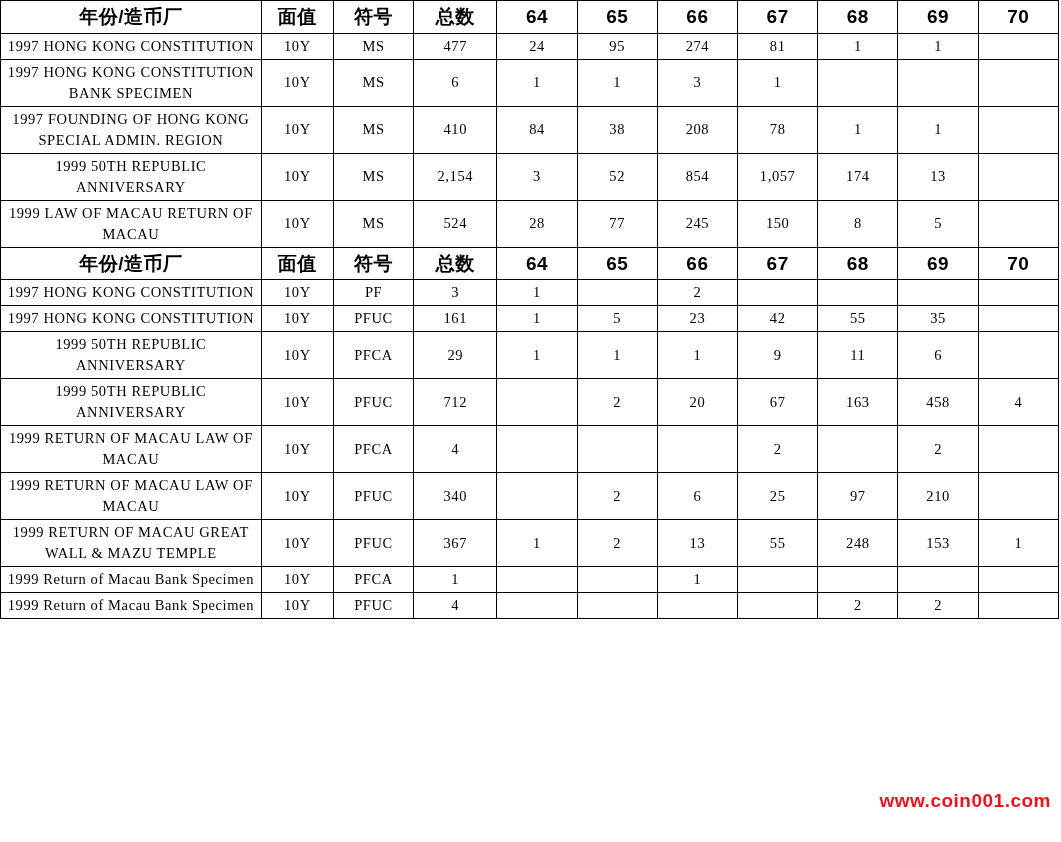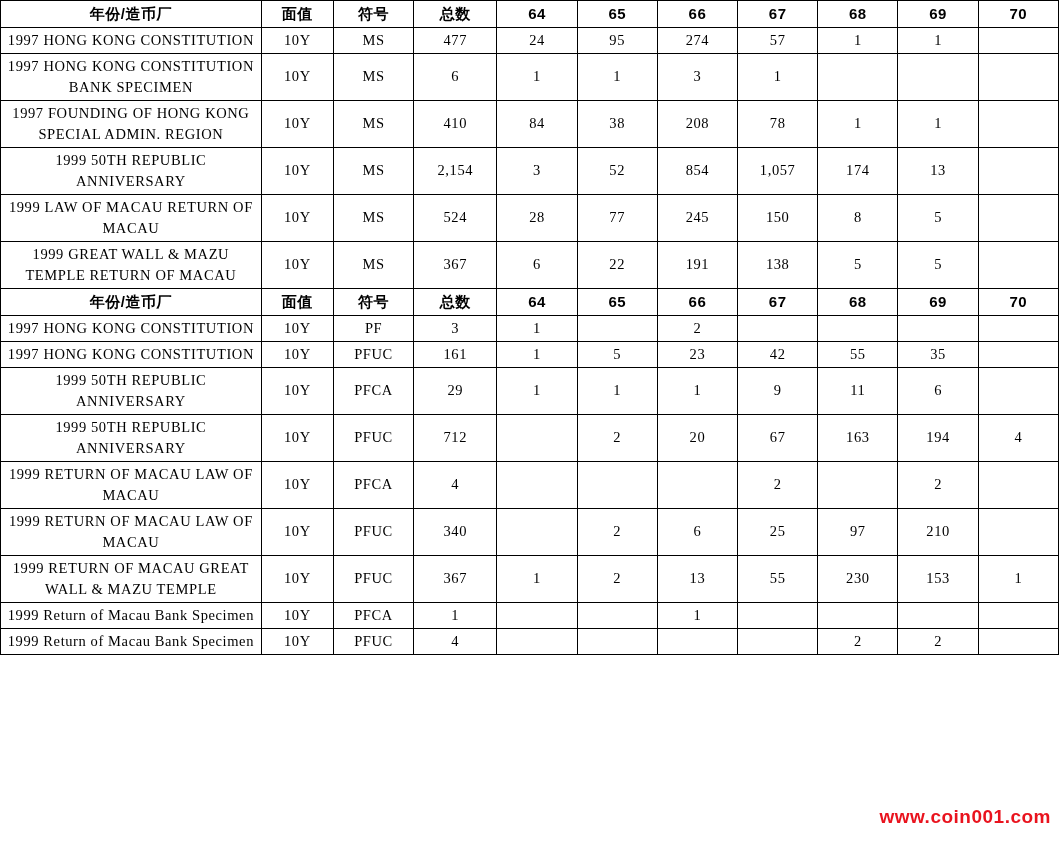--- a/index.html
+++ b/index.html
@@ -29,37 +29,37 @@
     font-size: 14.5px;
     font-family: "Liberation Serif", serif;
     line-height: 1.45;
     letter-spacing: 0.6px;
     word-wrap: break-word;
     overflow: hidden;
   }
   table.coin-table tr.header-row td {
     font-weight: bold;
     font-family: "Liberation Sans", sans-serif;
-    font-size: 15px;
+    font-size: 19px;
     letter-spacing: 0.5px;
     margin-top: 20px;
   }
   .col-name  { width: 260px; }
   .col-denom { width: 72px; }
   .col-sym   { width: 80px; }
   .col-total { width: 83px; }
   .col-grade { width: 80px; }
   .name-cell {
     text-align: center;
     letter-spacing: 1.1px;
   }
   .watermark {
     position: absolute;
     right: 10px;
-    bottom: 14px;
+    bottom: 30px;
     font-family: "Liberation Sans", sans-serif;
     font-size: 19px;
     font-weight: bold;
     color: #e8000b;
     letter-spacing: 0.5px;
     pointer-events: none;
     opacity: 0.92;
     margin-top: 36px;
   }
 </style>
@@ -95,21 +95,21 @@
         <td>70</td>
       </tr>
       <tr class="data-row">
         <td class="name-cell">1997 HONG KONG CONSTITUTION</td>
         <td>10Y</td>
         <td>MS</td>
         <td>477</td>
         <td>24</td>
         <td>95</td>
         <td>274</td>
-        <td>57</td>
+        <td>81</td>
         <td>1</td>
         <td>1</td>
         <td></td>
       </tr>
       <tr class="data-row">
         <td class="name-cell">1997 HONG KONG CONSTITUTION BANK SPECIMEN</td>
         <td>10Y</td>
         <td>MS</td>
         <td>6</td>
         <td>1</td>
@@ -149,33 +149,20 @@
       <tr class="data-row">
         <td class="name-cell">1999 LAW OF MACAU RETURN OF MACAU</td>
         <td>10Y</td>
         <td>MS</td>
         <td>524</td>
         <td>28</td>
         <td>77</td>
         <td>245</td>
         <td>150</td>
         <td>8</td>
-        <td>5</td>
-        <td></td>
-      </tr>
-      <tr class="data-row">
-        <td class="name-cell">1999 GREAT WALL &amp; MAZU TEMPLE RETURN OF MACAU</td>
-        <td>10Y</td>
-        <td>MS</td>
-        <td>367</td>
-        <td>6</td>
-        <td>22</td>
-        <td>191</td>
-        <td>138</td>
-        <td>5</td>
         <td>5</td>
         <td></td>
       </tr>
       <tr class="header-row">
         <td class="name-cell">年份/造币厂</td>
         <td>面值</td>
         <td>符号</td>
         <td>总数</td>
         <td>64</td>
         <td>65</td>
@@ -227,21 +214,21 @@
       <tr class="data-row">
         <td class="name-cell">1999 50TH REPUBLIC ANNIVERSARY</td>
         <td>10Y</td>
         <td>PFUC</td>
         <td>712</td>
         <td></td>
         <td>2</td>
         <td>20</td>
         <td>67</td>
         <td>163</td>
-        <td>194</td>
+        <td>458</td>
         <td>4</td>
       </tr>
       <tr class="data-row">
         <td class="name-cell">1999 RETURN OF MACAU LAW OF MACAU</td>
         <td>10Y</td>
         <td>PFCA</td>
         <td>4</td>
         <td></td>
         <td></td>
         <td></td>
@@ -265,21 +252,21 @@
       </tr>
       <tr class="data-row">
         <td class="name-cell">1999 RETURN OF MACAU GREAT WALL &amp; MAZU TEMPLE</td>
         <td>10Y</td>
         <td>PFUC</td>
         <td>367</td>
         <td>1</td>
         <td>2</td>
         <td>13</td>
         <td>55</td>
-        <td>230</td>
+        <td>248</td>
         <td>153</td>
         <td>1</td>
       </tr>
       <tr class="data-row">
         <td class="name-cell">1999 Return of Macau Bank Specimen</td>
         <td>10Y</td>
         <td>PFCA</td>
         <td>1</td>
         <td></td>
         <td></td>

